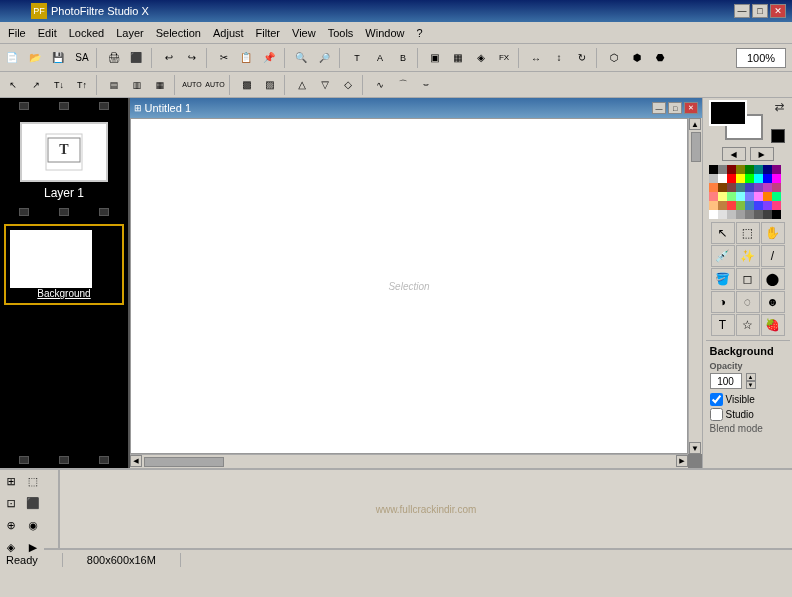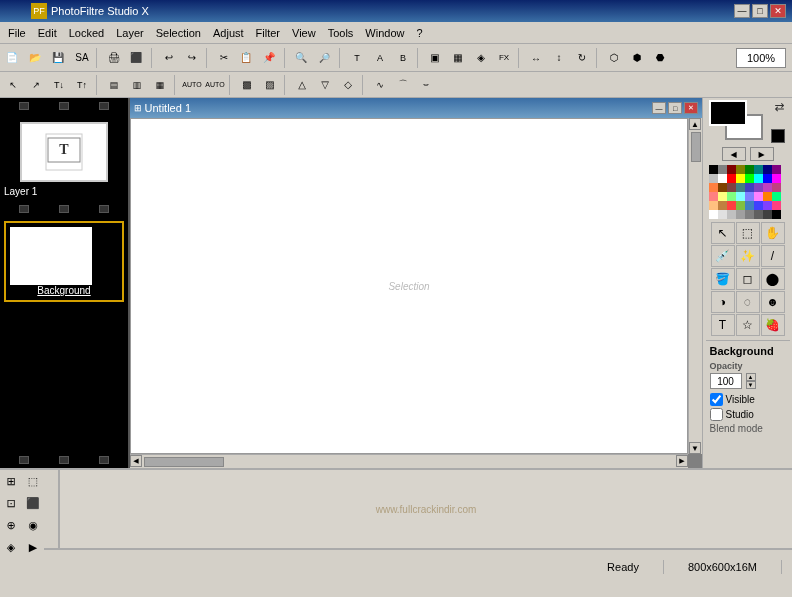--- a/index.html
+++ b/index.html
@@ -20,21 +20,21 @@
     .toolbar-row { height: 28px; background: #d4d0c8; border-bottom: 1px solid #aaa; display: flex; align-items: center; padding: 0 2px; gap: 1px; }
     .toolbar-row-2 { height: 26px; background: #d4d0c8; border-bottom: 1px solid #aaa; display: flex; align-items: center; padding: 0 2px; gap: 1px; }
     .tb-btn { width: 22px; height: 22px; background: #d4d0c8; border: 1px solid transparent; cursor: pointer; display: flex; align-items: center; justify-content: center; font-size: 10px; }
     .tb-separator { width: 4px; height: 20px; border-left: 1px solid #aaa; margin: 0 2px; }
     .zoom-box { width: 50px; height: 20px; background: white; border: 1px solid #888; font-size: 11px; text-align: center; display: flex; align-items: center; justify-content: center; margin-left: auto; margin-right: 4px; }
 
     
     .layers-panel { width: 130px; background: #000; display: flex; flex-direction: column; border-right: 2px solid #555; }
     .layer-item { padding: 4px; cursor: pointer; }
     .layer-thumb { width: 88px; height: 60px; background: white; margin: 4px auto; border: 2px solid #ccc; display: flex; align-items: center; justify-content: center; }
-    .layer-label { color: white; font-size: 10px; }
+    .layer-label { color: white; font-size: 12px; text-align: center; }
     .layer-item-bg { padding: 4px; cursor: pointer; border: 2px solid #d4a000; margin: 4px; }
     .layer-thumb-bg { width: 82px; height: 58px; background: white; display: flex; align-items: center; justify-content: center; }
     .layer-label-bg { color: white; font-size: 10px; text-align: center; text-decoration: underline; }
 
     
     .right-panel { width: 90px; background: #d4d0c8; border-left: 1px solid #aaa; display: flex; flex-direction: column; align-items: center; padding: 2px; }
     .color-display { width: 78px; height: 45px; position: relative; margin-bottom: 2px; }
     .color-fg { width: 38px; height: 26px; background: #000; position: absolute; top: 0; left: 0; border: 2px solid white; }
     .color-bg-box { width: 38px; height: 26px; background: white; position: absolute; top: 12px; left: 14px; border: 2px solid #888; }
 
@@ -57,21 +57,21 @@
 
     
     .bottom-area { height: 80px; display: flex; border-top: 2px solid #aaa; background: #d4d0c8; }
     .bottom-tools { width: 60px; display: flex; flex-direction: column; border-right: 2px solid #aaa; }
     .bottom-tool-row { display: flex; }
     .bottom-tool-btn { width: 22px; height: 22px; background: #d4d0c8; border: 1px solid transparent; cursor: pointer; display: flex; align-items: center; justify-content: center; font-size: 11px; }
     .bottom-content { flex: 1; background: #d8d4cc; position: relative; display: flex; align-items: center; justify-content: center; }
     .watermark { color: #b0a080; font-size: 10px; }
 
     
-    .status-bar { height: 22px; background: #d4d0c8; border-top: 2px solid #aaa; display: flex; align-items: center; padding: 17px 6px; font-size: 11px; gap: 20px; justify-content: flex-end; }
+    .status-bar { height: 22px; background: #d4d0c8; border-top: 2px solid #aaa; display: flex; align-items: center; padding: 10px 6px; font-size: 11px; gap: 20px; }
     .status-divider { width: 1px; height: 14px; background: #aaa; margin: 0 4px; }
     .doc-titlebar { height: 20px; background: linear-gradient(to bottom, #3a6ea5, #6e9ec5); display: flex; align-items: center; justify-content: space-between; padding: 0 4px; color: white; font-size: 11px; }
     .doc-title-controls { display: flex; gap: 2px; }
     .doc-ctrl-btn { width: 14px; height: 12px; border: 1px solid #888; font-size: 7px; display: flex; align-items: center; justify-content: center; cursor: pointer; }
     .doc-ctrl-min { background: #d4d0c8; color: #000; }
     .doc-ctrl-max { background: #d4d0c8; color: #000; }
     .doc-ctrl-close { background: #c84040; color: white; }
 
     
     .film-notch { width: 10px; height: 8px; background: #333; border: 1px solid #555; margin: 2px auto; }

